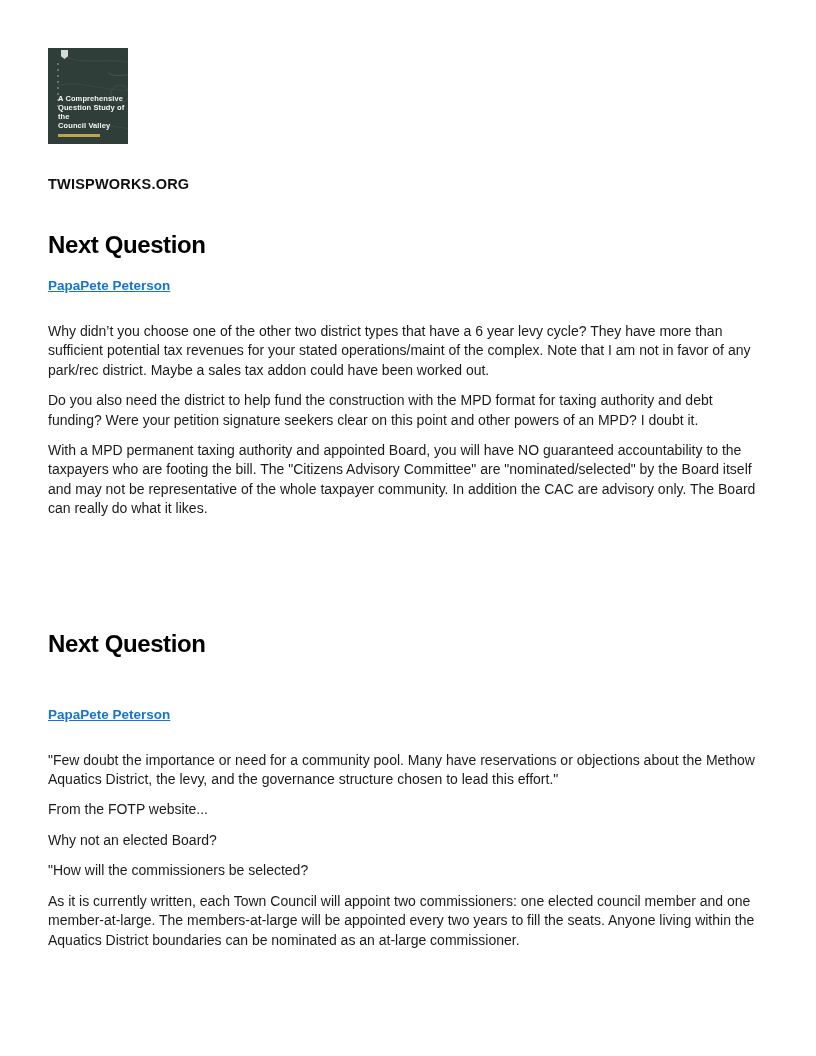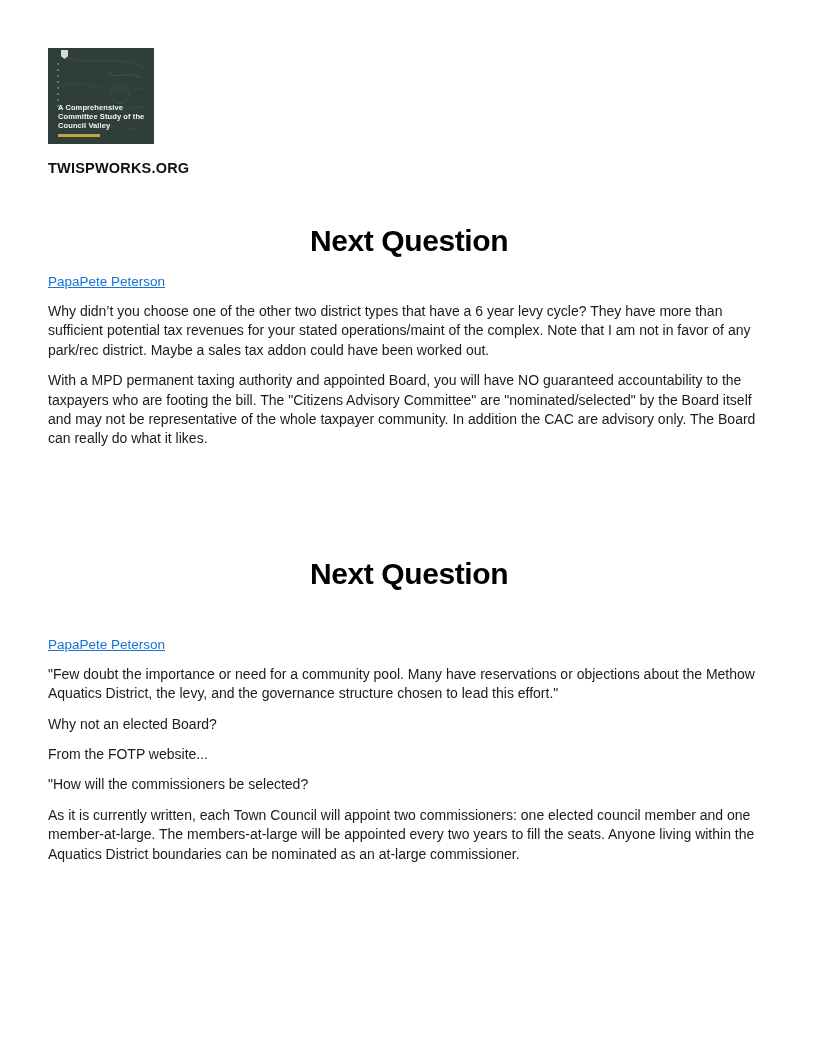--- a/index.html
+++ b/index.html
@@ -4,97 +4,98 @@
 <style>
   * { margin:0; padding:0; box-sizing:border-box; }
   html,body { background:#e8e8e8; }
   .page {
     width:816px; height:1056px; margin:0 auto; background:#ffffff;
     font-family:"Liberation Sans", sans-serif; position:relative;
     padding:0 46px 0 48px; overflow:hidden; color:#1b1b1b;
   }
   
   .cover {
-    position:relative; width:106px; height:96px; background:#2f3e39;
+    position:relative; width:80px; height:96px; background:#2f3e39;
     margin-top:48px; overflow:hidden;
   }
   .cover svg.texture { position:absolute; inset:0; }
   .cover-logo {
     position:absolute; top:2px; left:13px; width:7px; height:9px;
     background:#e6ebe8; opacity:.9;
     clip-path:polygon(0 0,100% 0,100% 70%,50% 100%,0 70%);
   }
   .vert-marks {
     position:absolute; left:9px; top:15px; width:2px; height:48px; opacity:.45;
     background:repeating-linear-gradient(#aab8b1 0 2px, transparent 2px 6px);
   }
   .cover-title {
     position:absolute; left:10px; bottom:7px; color:#f4f6f4;
     font-weight:bold; font-size:7.5px; line-height:9px; letter-spacing:.1px;
   }
   .cover-byline { margin-top:4px; width:42px; height:3px; background:#c2a444; }
   
   .site-label {
-    margin-top:16px; font-size:14.5px; font-weight:bold; color:#101010;
+    margin-top:32px; font-size:14.5px; font-weight:bold; color:#101010;
     letter-spacing:.2px;
   }
   
   .heading {
     font-family:"Liberation Sans", sans-serif;
-    font-size:30px; font-weight:bold; color:#000; letter-spacing:-.4px;
-    margin:48px 0 0 0; line-height:34px;text-align:center;
+    font-size:24px; font-weight:bold; color:#000; letter-spacing:-.4px;
+    margin:36px 0 0 0; line-height:34px;
   }
   .section-2 .heading { margin-top:108px; }
   .author {
-    display:inline-block; margin-top:16px; font-size:13.5px; font-weight:normal;
+    display:inline-block; margin-top:16px; font-size:13.5px; font-weight:bold;
     color:#1573d4; text-decoration:underline; cursor:pointer;
   }
   .section-2 .author { margin-top:46px; }
   p.body {
     font-size:14px; line-height:19.4px; color:#1b1b1b;
     margin:11px 0 0 0; max-width:722px;
   }
-  p.body.first { margin-top:12px; }
+  p.body.first { margin-top:28px; }
 </style>
 </head>
 <body>
 
 <div class="page">
 
   <div class="cover">
     <svg class="texture" width="98" height="96" viewBox="0 0 98 96">
       <path d="M20 10 C 45 18, 70 6, 96 20" stroke="#3a4a44" fill="none" stroke-width="1"></path>
       <path d="M10 38 C 35 30, 60 48, 96 40" stroke="#394841" fill="none" stroke-width="1"></path>
       <path d="M30 60 C 50 52, 75 66, 96 58" stroke="#3a4a44" fill="none" stroke-width="1"></path>
       <path d="M50 80 C 65 74, 85 86, 98 78" stroke="#394841" fill="none" stroke-width="1"></path>
       <path d="M60 25 C 72 32, 80 22, 92 30" stroke="#435450" fill="none" stroke-width="1"></path>
       <circle cx="72" cy="46" r="9" stroke="#3d4e47" fill="none" stroke-width="1"></circle>
     </svg>
     <div class="cover-logo"></div>
     <div class="vert-marks"></div>
     <div class="cover-title">
       <div>A Comprehensive</div>
-      <div>Committee Study of the</div>
+      <div>Question Study of the</div>
       <div>Council Valley</div>
       <div class="cover-byline"></div>
     </div>
   </div>
 
   <div class="site-label">TWISPWORKS.ORG</div>
 
   <section class="section-1">
     <h1 class="heading">Next Question</h1>
     <a class="author" href="#">PapaPete Peterson</a>
     <p class="body first">Why didn’t you choose one of the other two district types that have a 6 year levy cycle? They have more than sufficient potential tax revenues for your stated operations/maint of the complex. Note that I am not in favor of any park/rec district. Maybe a sales tax addon could have been worked out.</p>
+    <p class="body">Do you also need the district to help fund the construction with the MPD format for taxing authority and debt funding? Were your petition signature seekers clear on this point and other powers of an MPD? I doubt it.</p>
     <p class="body">With a MPD permanent taxing authority and appointed Board, you will have NO guaranteed accountability to the taxpayers who are footing the bill. The "Citizens Advisory Committee" are "nominated/selected" by the Board itself and may not be representative of the whole taxpayer community. In addition the CAC are advisory only. The Board can really do what it likes.</p>
   </section>
 
   <section class="section-2">
     <h1 class="heading">Next Question</h1>
     <a class="author" href="#">PapaPete Peterson</a>
     <p class="body first">"Few doubt the importance or need for a community pool. Many have reservations or objections about the Methow Aquatics District, the levy, and the governance structure chosen to lead this effort."</p>
+    <p class="body">From the FOTP website...</p>
     <p class="body">Why not an elected Board?</p>
-    <p class="body">From the FOTP website...</p>
     <p class="body">"How will the commissioners be selected?</p>
     <p class="body">As it is currently written, each Town Council will appoint two commissioners: one elected council member and one member-at-large. The members-at-large will be appointed every two years to fill the seats. Anyone living within the Aquatics District boundaries can be nominated as an at-large commissioner.</p>
   </section>
 
 </div>
 
 </body></html>

